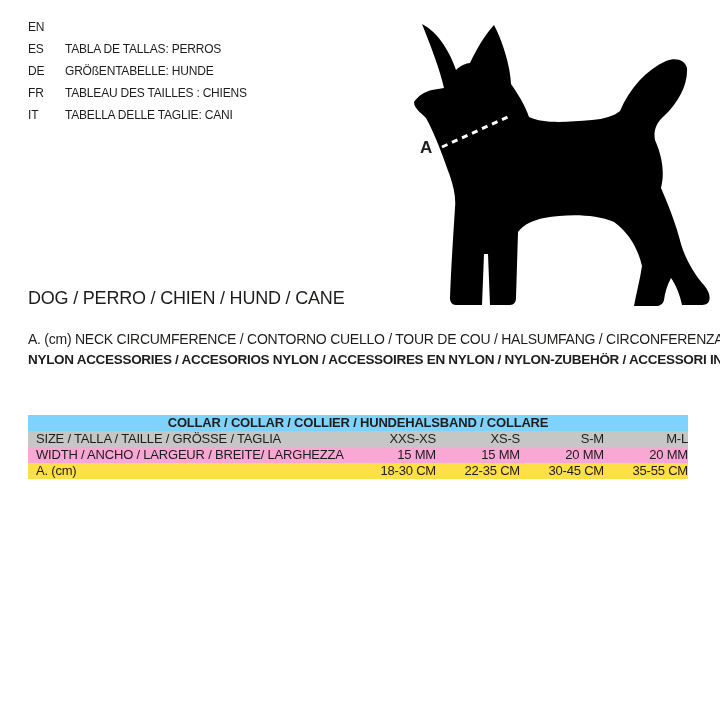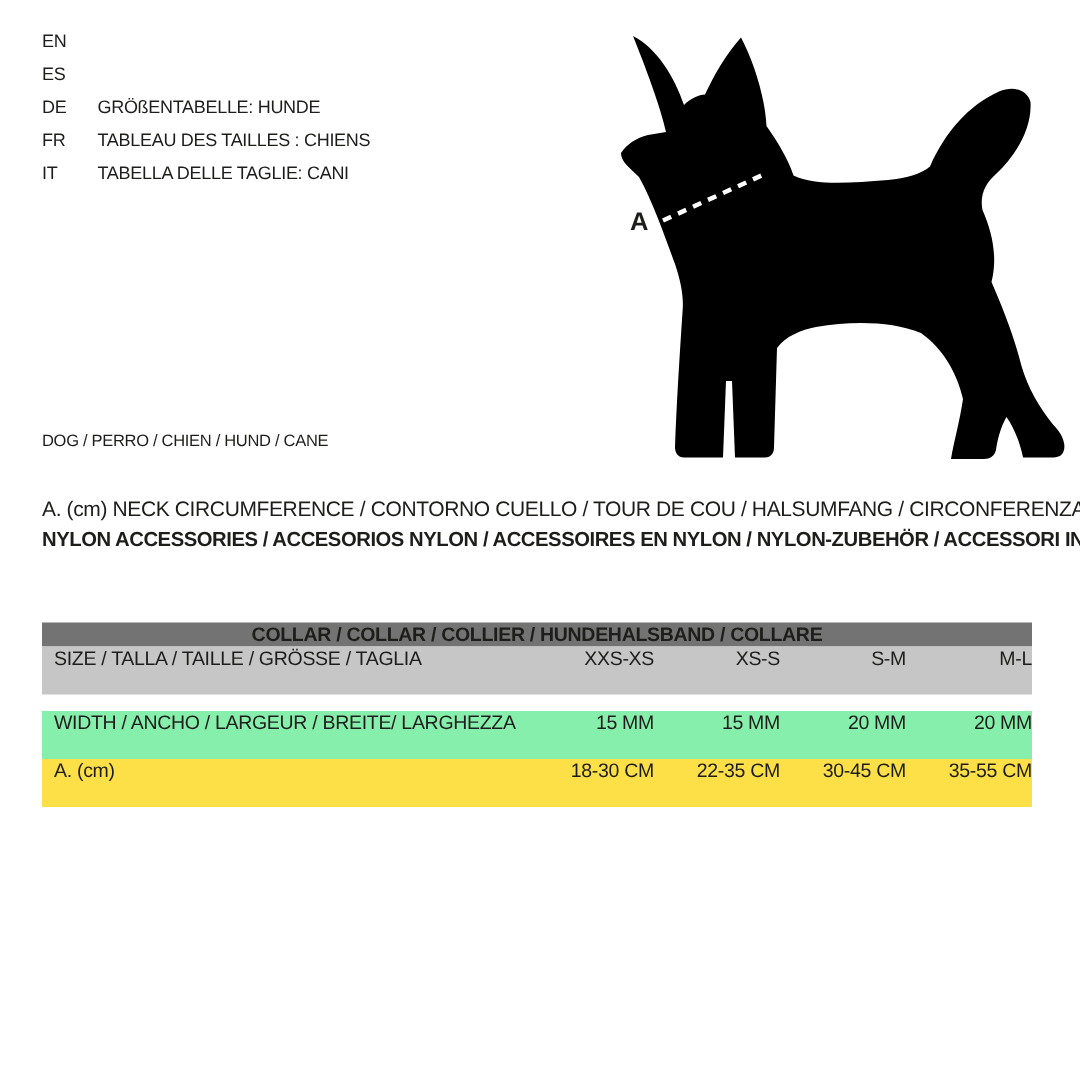--- a/index.html
+++ b/index.html
@@ -15,39 +15,40 @@
   .lang-row{display:flex;line-height:22px;font-size:12px;letter-spacing:-0.2px;white-space:nowrap;}
   .lang-code{width:37px;flex:0 0 37px;}
   
   .dog-wrap{position:absolute;left:398px;top:8px;width:320px;height:300px;}
   .dog-wrap svg{display:block;width:320px;height:300px;}
   .measure-label{
     position:absolute;left:22px;top:130px;
     font-size:17px;font-weight:bold;letter-spacing:-0.2px;color:#1d1d1b;
   }
   
-  .dog-caption{position:absolute;left:28px;top:288px;font-size:11px;letter-spacing:-0.2px;white-space:nowrap;}
+  .dog-caption{position:absolute;left:28px;top:288px;font-size:18px;letter-spacing:-0.2px;white-space:nowrap;}
   .note-measure{position:absolute;left:28px;top:331px;font-size:14px;letter-spacing:-0.25px;white-space:nowrap;}
   .note-material{position:absolute;left:28px;top:352px;font-size:13.5px;font-weight:bold;letter-spacing:-0.3px;white-space:nowrap;}
   
   .size-table{position:absolute;left:28px;top:415px;width:660px;font-size:13px;letter-spacing:-0.2px;}
   .t-header{height:16px;line-height:16px;text-align:center;font-weight:bold;}
-  .t-row{display:flex;height:32px;line-height:16px;}
+  .t-row{display:flex;height:16px;line-height:16px;}
   .t-label{width:324px;flex:0 0 324px;padding-left:8px;box-sizing:border-box;white-space:nowrap;}
   .t-cell{width:84px;flex:0 0 84px;text-align:right;white-space:nowrap;}
 </style>
 </head>
 <body style="background: rgb(255, 255, 255); color: rgb(29, 29, 27);">
 
 <div class="lang-list">
   <div class="lang-row">
     <span class="lang-code">EN</span>
   </div>
   <div class="lang-row">
     <span class="lang-code">ES</span>
+    <span class="lang-label">TABLA DE TALLAS: PERROS</span>
   </div>
   <div class="lang-row">
     <span class="lang-code">DE</span>
     <span class="lang-label">GRÖßENTABELLE: HUNDE</span>
   </div>
   <div class="lang-row">
     <span class="lang-code">FR</span>
     <span class="lang-label">TABLEAU DES TAILLES : CHIENS</span>
   </div>
   <div class="lang-row">
@@ -104,31 +105,31 @@
     <line x1="44" y1="139" x2="114" y2="107" stroke="#FFFFFF" stroke-width="3" stroke-dasharray="6 5"></line>
   </svg>
   <span class="measure-label">A</span>
 </div>
 
 <div class="dog-caption">DOG / PERRO / CHIEN / HUND / CANE</div>
 <div class="note-measure">A. (cm) NECK CIRCUMFERENCE / CONTORNO CUELLO / TOUR DE COU / HALSUMFANG / CIRCONFERENZA COLLO</div>
 <div class="note-material">NYLON ACCESSORIES / ACCESORIOS NYLON / ACCESSOIRES EN NYLON / NYLON-ZUBEHÖR / ACCESSORI IN NYLON</div>
 
 <div class="size-table">
-  <div class="t-header" style="background-color: #737373;">COLLAR / COLLAR / COLLIER / HUNDEHALSBAND / COLLARE</div>
+  <div class="t-header" style="background-color: #7dd3fc;">COLLAR / COLLAR / COLLIER / HUNDEHALSBAND / COLLARE</div>
 
   <div class="t-row" style="background-color: rgb(198, 198, 198);">
     <div class="t-label">SIZE / TALLA / TAILLE / GRÖSSE / TAGLIA</div>
     <div class="t-cell">XXS-XS</div>
     <div class="t-cell">XS-S</div>
     <div class="t-cell">S-M</div>
     <div class="t-cell">M-L</div>
   </div>
 
-  <div class="t-row" style="background-color: #86efac; margin-top: 11px;">
+  <div class="t-row" style="background-color: #f9a8d4;">
     <div class="t-label">WIDTH / ANCHO / LARGEUR / BREITE/ LARGHEZZA</div>
     <div class="t-cell">15 MM</div>
     <div class="t-cell">15 MM</div>
     <div class="t-cell">20 MM</div>
     <div class="t-cell">20 MM</div>
   </div>
 
   <div class="t-row" style="background-color: #fde047;">
     <div class="t-label">A. (cm)</div>
     <div class="t-cell">18-30 CM</div>

